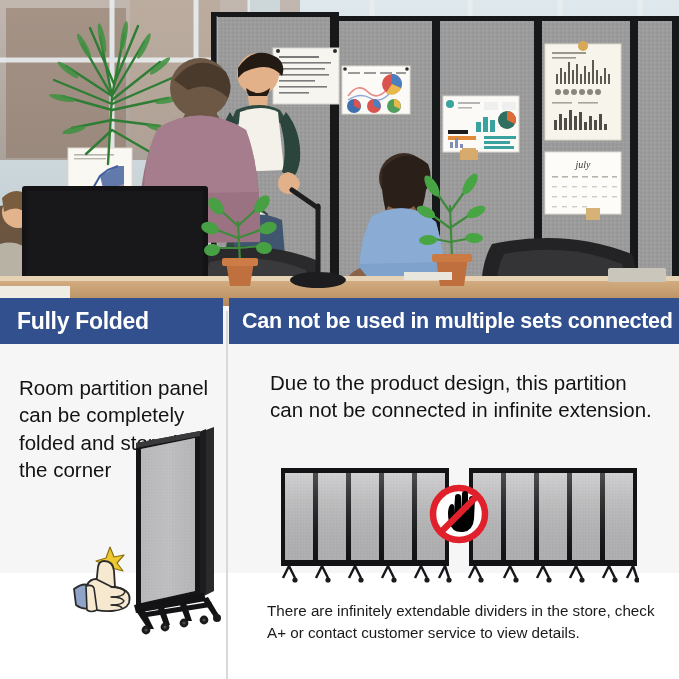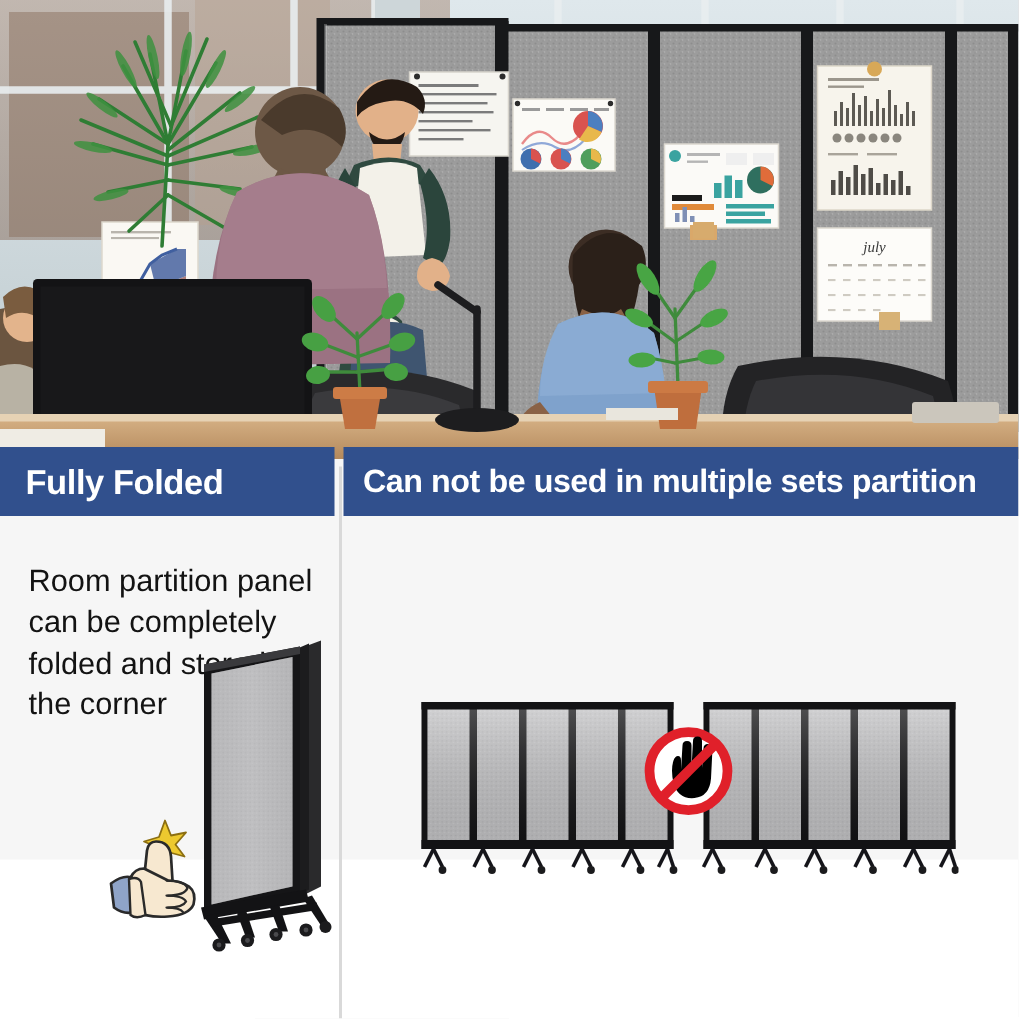--- a/index.html
+++ b/index.html
@@ -439,21 +439,21 @@
       <rect x="404" y="272" width="48" height="8" fill="#e9e6dd"></rect>
       <rect x="608" y="268" width="58" height="14" rx="2" fill="#cbc6bc"></rect>
       <rect x="0" y="286" width="70" height="20" fill="#efece4"></rect>
     </svg>
   </div>
 
   <div class="band band-left">
     <span class="band-title">Fully Folded</span>
   </div>
   <div class="band band-right">
-    <span class="band-title">Can not be used in multiple sets partition</span>
+    <span class="band-title">Can not be used in multiple sets connected</span>
   </div>
 
   <div class="vdiv"></div>
 
   <div class="col-left">
     <div class="left-text">Room partition panel can be completely folded and stored in the corner</div>
 
     <div class="folded-wrap">
       <svg viewBox="0 0 108 212">
         <defs>
@@ -517,20 +517,21 @@
           <path d="M41 62 q9 0 11 3"></path>
         </g>
 
         <path d="M4 46 q8 -6 14 -4 l4 22 q-8 4 -16 -2 Z" fill="#8fa4c8" stroke="#2a2a2a" stroke-width="1.8" stroke-linejoin="round"></path>
         <path d="M16 43 q6 -2 8 2 l3 22 q-6 3 -10 0 Z" fill="#f7e8d0" stroke="#2a2a2a" stroke-width="1.6"></path>
       </svg>
     </div>
   </div>
 
   <div class="col-right">
+    <div class="right-text">Due to the product design, this partition can not be connected in infinite extension.</div>
 
     <div class="dividers-wrap">
       <svg viewBox="0 0 360 130">
         <defs>
           <pattern id="feltR" width="3" height="3" patternUnits="userSpaceOnUse">
             <rect width="3" height="3" fill="#c2c2c4"></rect>
             <circle cx="0.8" cy="0.9" r="0.5" fill="#b3b3b5"></circle>
             <circle cx="2.2" cy="2.1" r="0.45" fill="#cfcfd1"></circle>
           </pattern>
           <linearGradient id="shdR" x1="0" y1="0" x2="0" y2="1">
@@ -621,15 +622,16 @@
                      l1 -16 q0 -3 3 -3 q3 0 3 3 l0 15
                      l1 -18 q0 -3 3 -3 q3 0 3 3 l0 18
                      l1 -13 q0 -3 3 -3 q3 0 3 3 l-1 20
                      q-1 12 -11 13 q-11 1 -14 -10 Z"></path>
           </g>
           <line x1="-19" y1="19" x2="19" y2="-19" stroke="#e0202a" stroke-width="6.5" stroke-linecap="butt"></line>
         </g>
       </svg>
     </div>
 
+    <div class="right-note">There are infinitely extendable dividers in the store, check A+ or contact customer service to view details.</div>
   </div>
 
 </div>
 
 </body></html>

